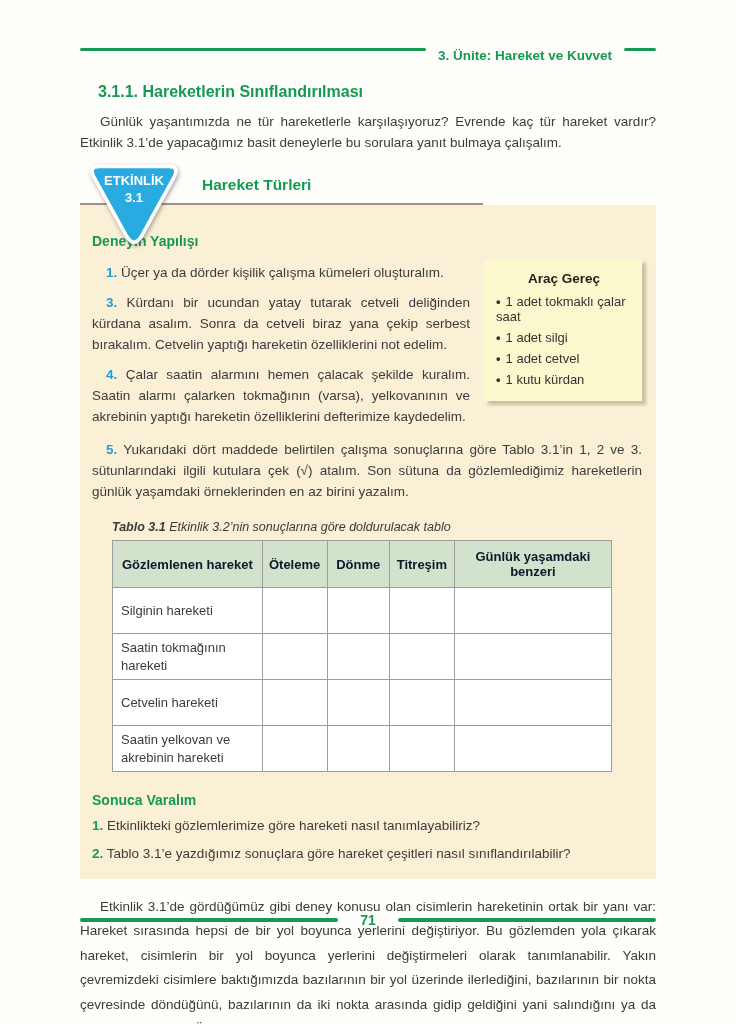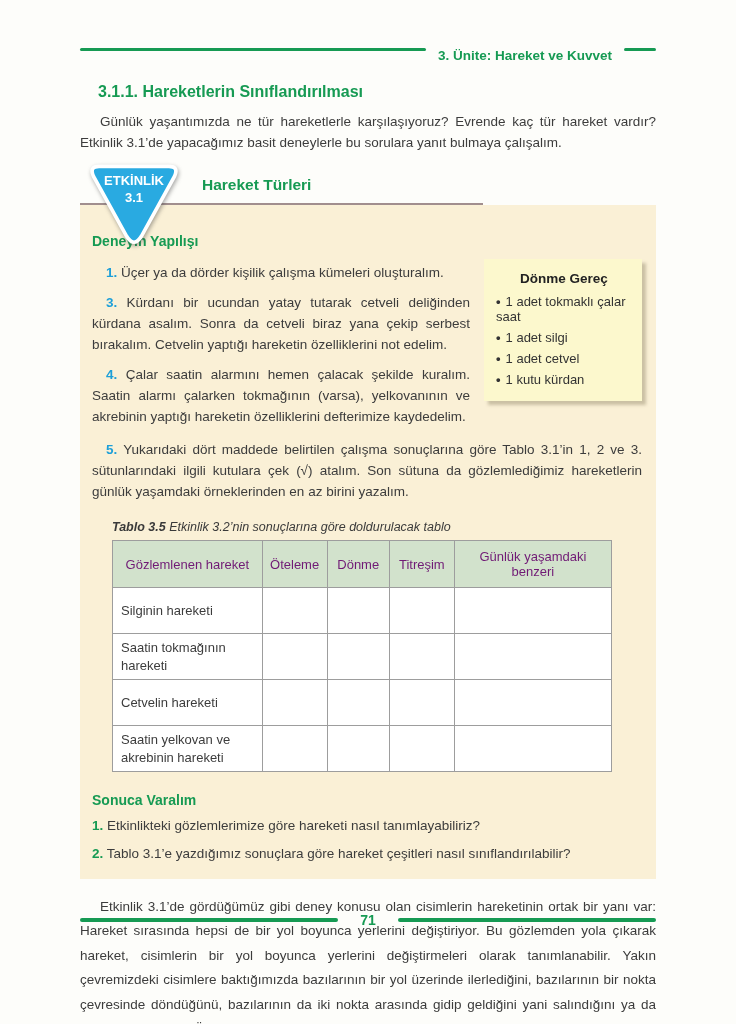--- a/index.html
+++ b/index.html
@@ -51,21 +51,21 @@
   .materials-title { text-align:center; font-weight:bold; color:#222; font-size:13.5px; margin-bottom:8px; }
   .materials li { list-style:none; margin-top:6px; font-size:13px; color:#333; }
   .materials .bullet { font-weight:bold; margin-right:5px; }
 
   
   .table-wrap { margin:18px 10px 0 20px; }
   .table-caption { font-size:12.5px; font-style:italic; color:#3a3a3a; margin-bottom:6px; }
   .table-caption .cap-label { font-weight:bold; }
   table { border-collapse:collapse; width:500px; background:#fff; }
   th, td { border:1px solid #9d9d9d; }
-  th { background:#d2e2cc; font-size:13px; font-weight:normal; color:#701a75; padding:8px 4px; text-align:center; }
+  th { background:#d2e2cc; font-size:13px; font-weight:bold; color:#0f172a; padding:8px 4px; text-align:center; }
   td { height:46px; font-size:13px; color:#3c3c3c; padding:4px 8px; }
   td.row-label { text-align:left; line-height:1.35; }
   col.c1{width:30%} col.c2{width:13%} col.c3{width:12.5%} col.c4{width:13%} col.c5{width:31.5%}
 
   
   .conclusion { margin-top:20px; }
   .question { margin-top:8px; line-height:1.5; }
   .q-num { font-weight:bold; color:#169a53; }
 
   
@@ -111,36 +111,36 @@
 
         <div class="proc-row">
           <div class="steps-col">
               <p class="step"><span class="step-num">1.</span> <span>Üçer ya da dörder kişilik çalışma kümeleri oluşturalım.</span></p>
               <p class="step"><span class="step-num">3.</span> <span>Kürdanı bir ucundan yatay tutarak cetveli deliğinden kürdana asalım. Sonra da cetveli biraz yana çekip serbest bırakalım. Cetvelin yaptığı hareketin özelliklerini not edelim.</span></p>
               <p class="step"><span class="step-num">4.</span> <span>Çalar saatin alarmını hemen çalacak şekilde kuralım. Saatin alarmı çalarken tokmağının (varsa), yelkovanının ve akrebinin yaptığı hareketin özelliklerini defterimize kaydedelim.</span></p>
             </div>
 
           <div class="materials-col">
             <div class="materials">
-              <div class="materials-title">Dönme Gereç</div>
+              <div class="materials-title">Araç Gereç</div>
               <ul>
                   <li><span class="bullet">•</span><span>1 adet tokmaklı çalar saat</span></li>
                   <li><span class="bullet">•</span><span>1 adet silgi</span></li>
                   <li><span class="bullet">•</span><span>1 adet cetvel</span></li>
                   <li><span class="bullet">•</span><span>1 kutu kürdan</span></li>
                 </ul>
             </div>
           </div>
         </div>
 
         <p class="step full"><span class="step-num">5.</span> <span>Yukarıdaki dört maddede belirtilen çalışma sonuçlarına göre Tablo 3.1’in 1, 2 ve 3. sütunlarındaki ilgili kutulara çek (√) atalım. Son sütuna da gözlemlediğimiz hareketlerin günlük yaşamdaki örneklerinden en az birini yazalım.</span></p>
 
         <div class="table-wrap">
           <div class="table-caption">
-            <span class="cap-label">Tablo 3.5</span>
+            <span class="cap-label">Tablo 3.1</span>
             <span>Etkinlik 3.2’nin sonuçlarına göre doldurulacak tablo</span>
           </div>
           <table>
             <colgroup>
                 <col class="c1">
                 <col class="c2">
                 <col class="c3">
                 <col class="c4">
                 <col class="c5">
               </colgroup>

